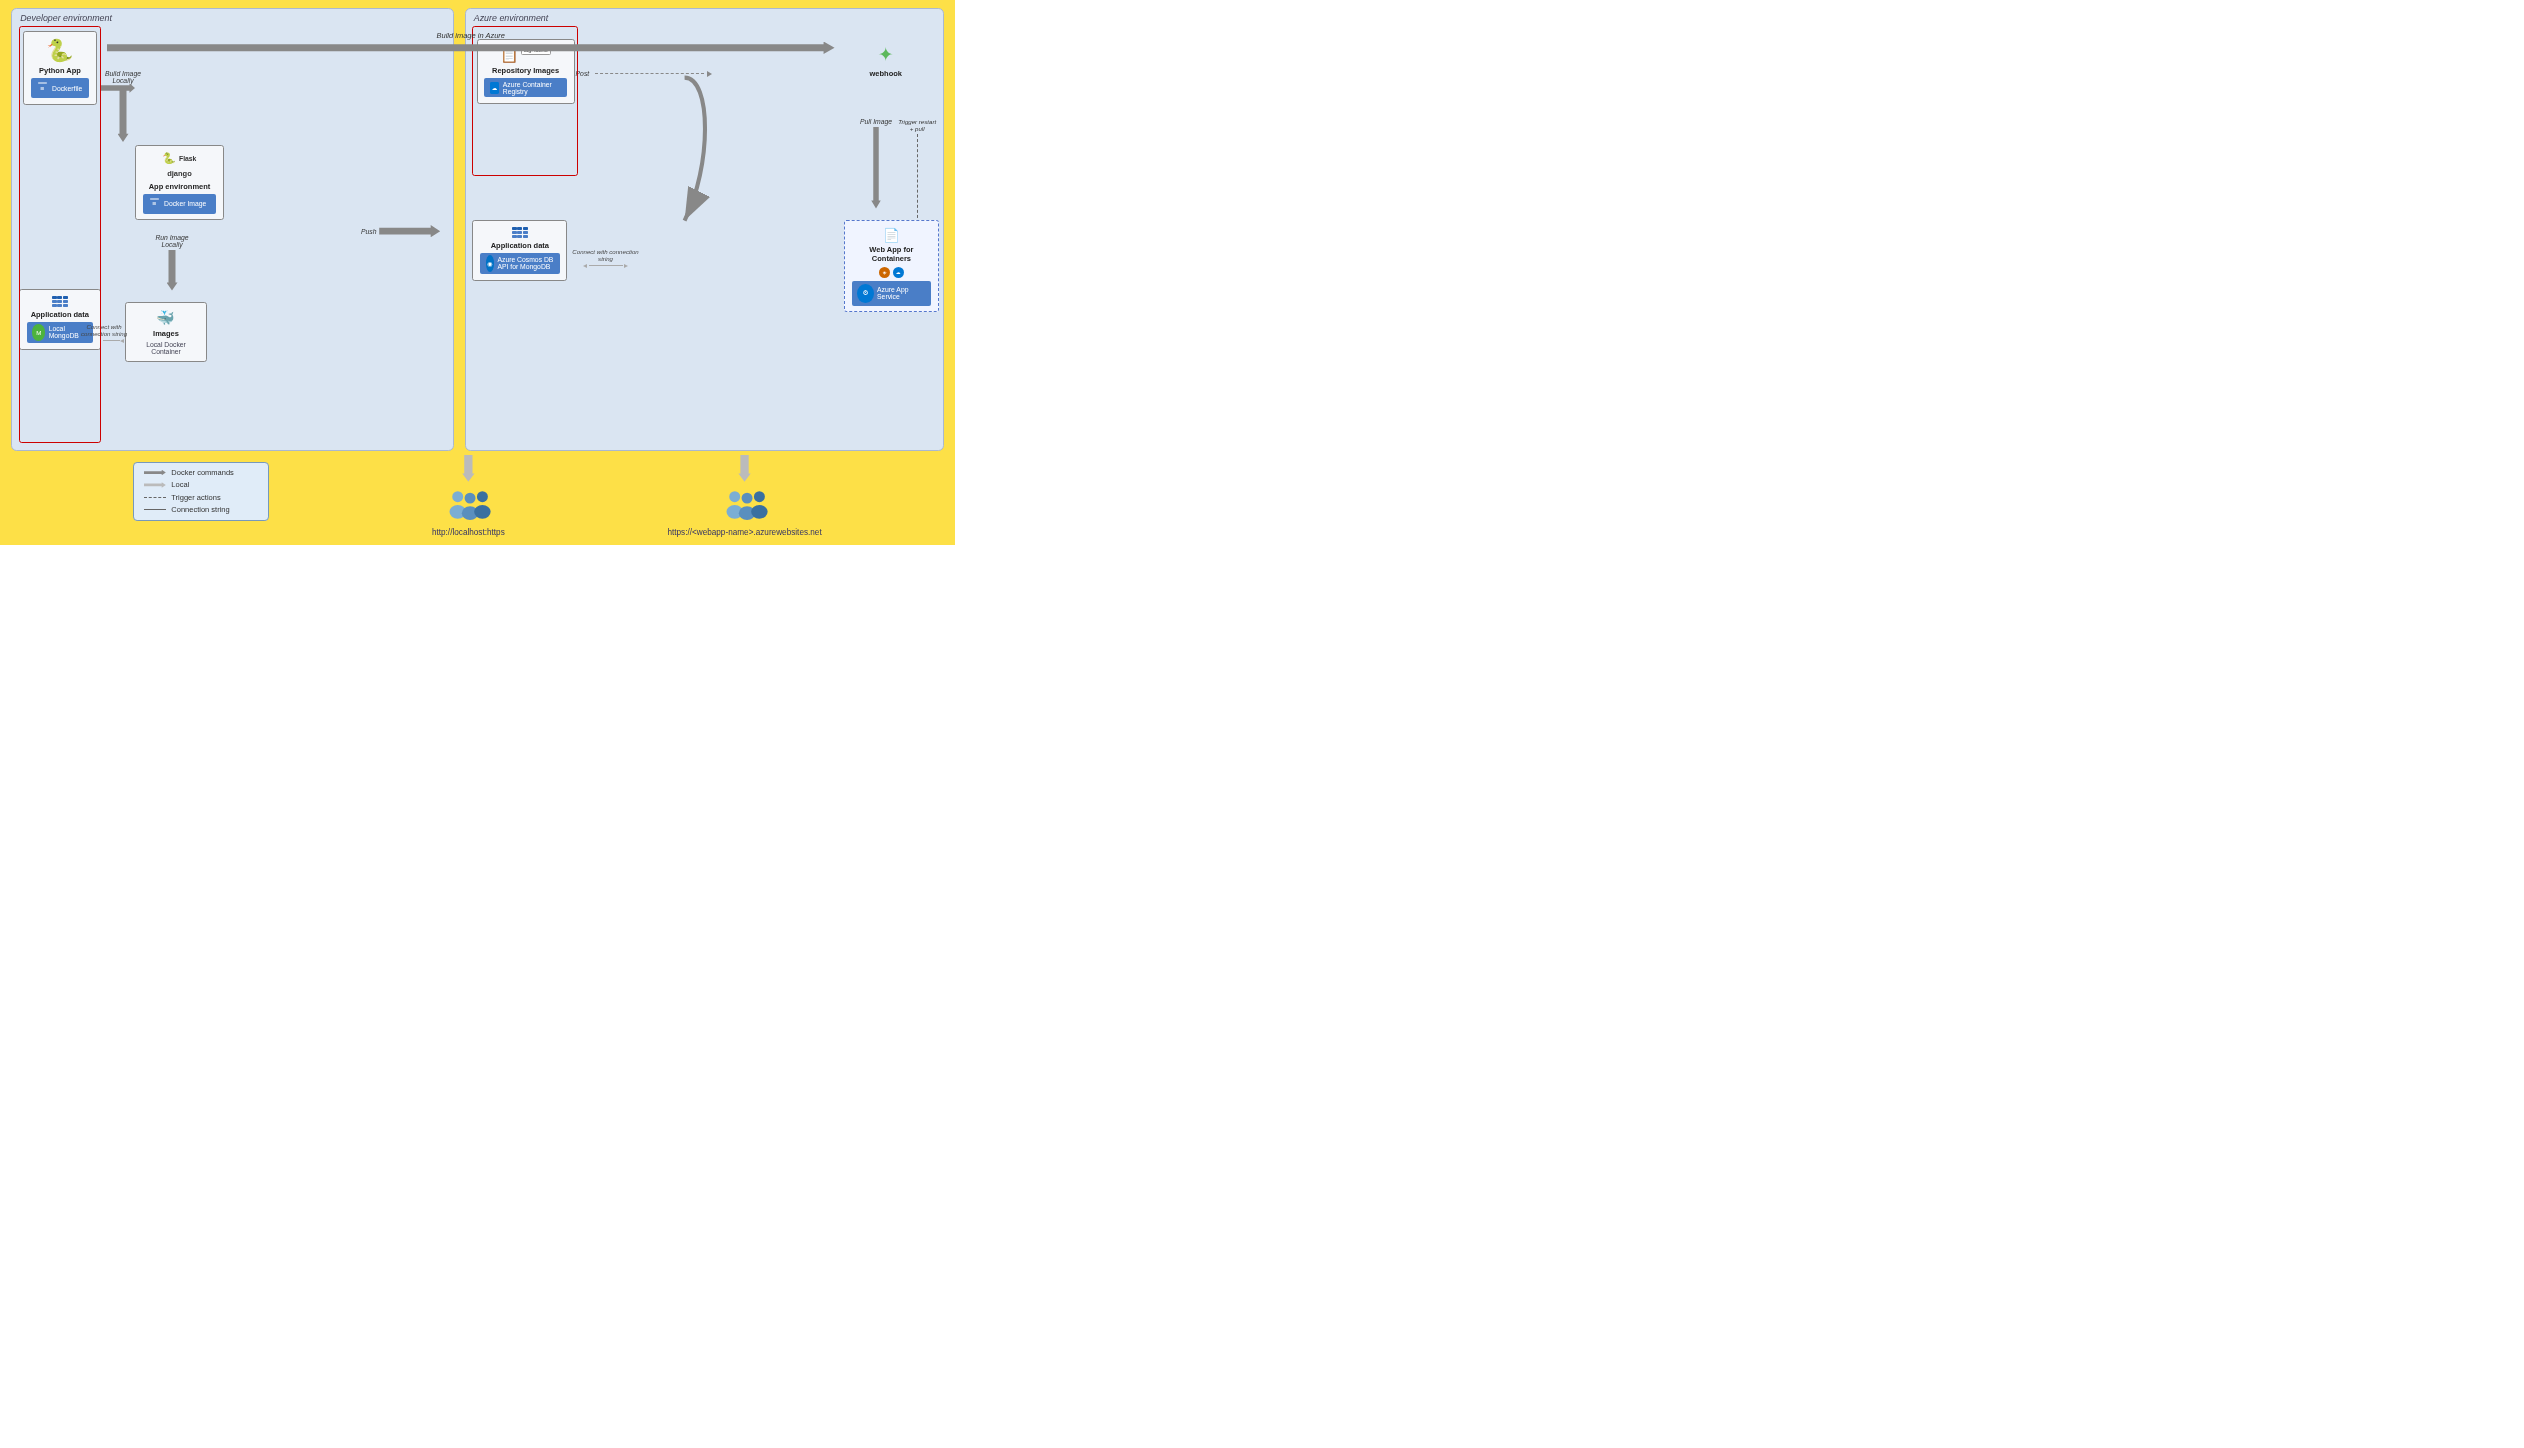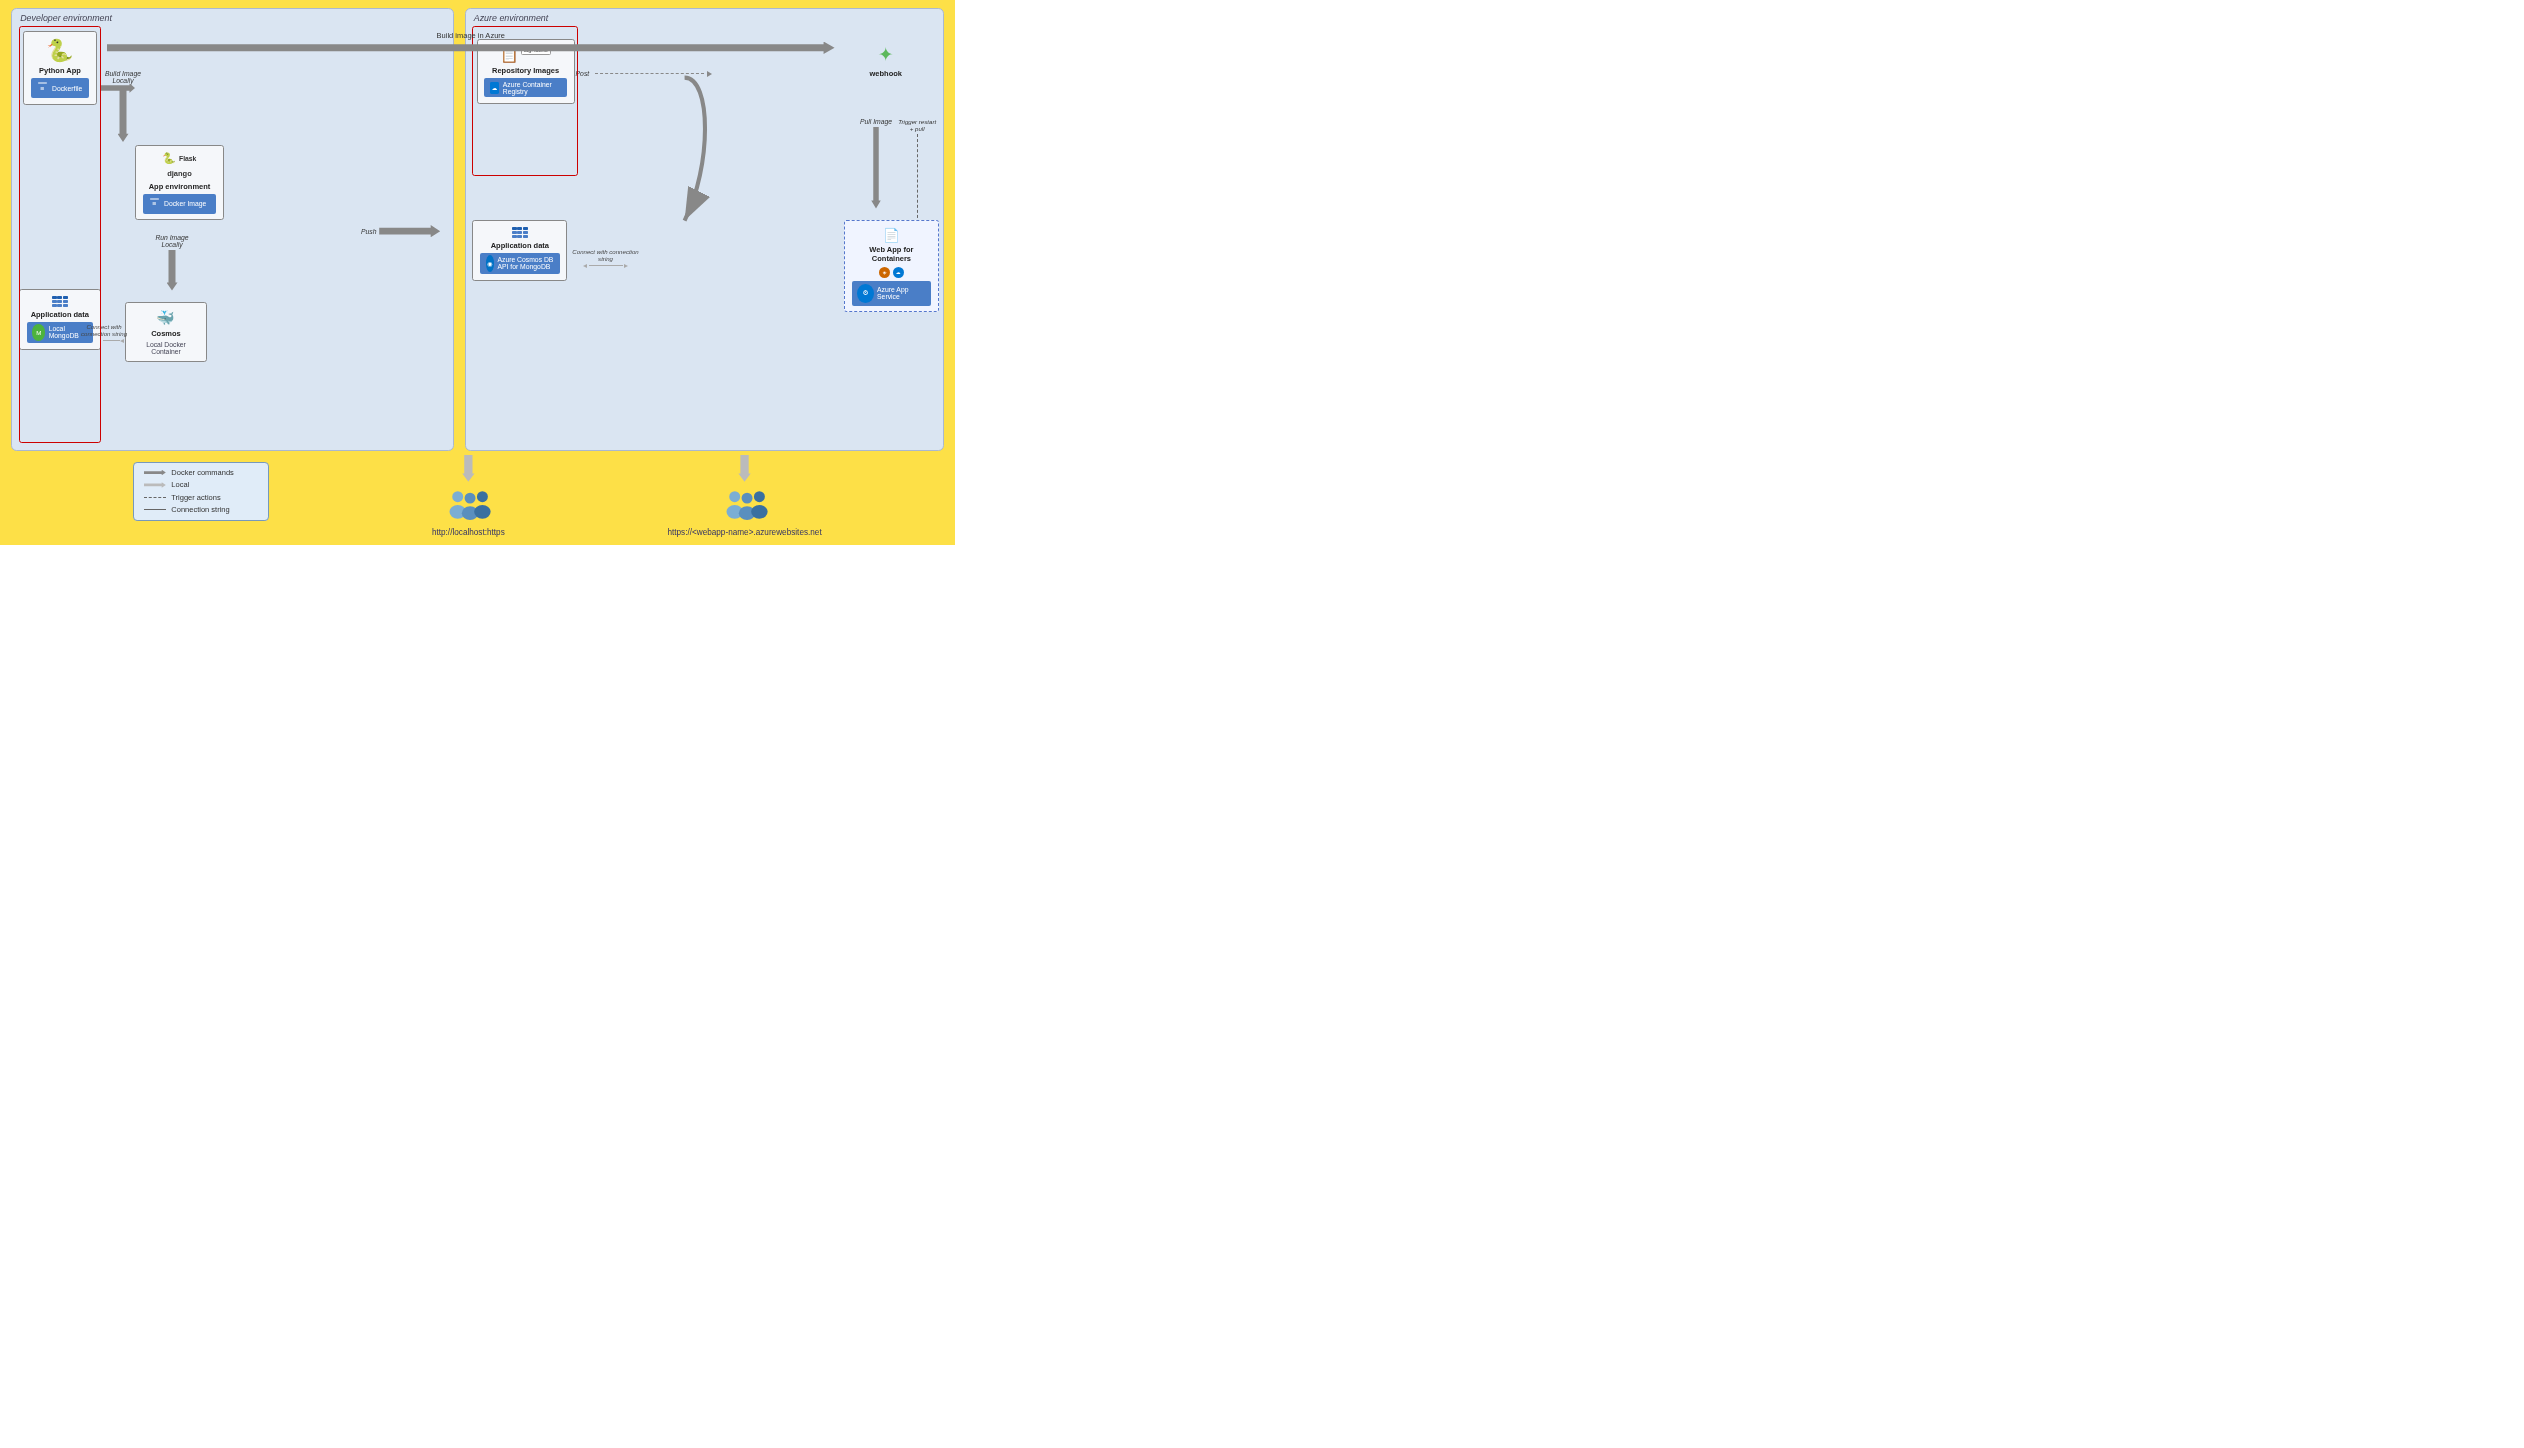--- a/index.html
+++ b/index.html
@@ -194,21 +194,21 @@
 <body>
 
 <div class="main-container">
 
   <div class="top-row">
 
     <div class="env-box dev-env">
       <span class="env-label">Developer environment</span>
 
       <div style="position:absolute; top:22px; left:95px; right:-382px; z-index:10; display:flex; flex-direction:column; align-items:center;">
-        <span style="font-size:7.5px; color:#333; margin-bottom:1.4px;">Build image in Azure</span>
+        <span style="font-style:italic; font-size:7.5px; color:#333; margin-bottom:1.4px;">Build image in Azure</span>
         <div style="width:100%; height:12.3px; background:#888; clip-path: polygon(0 2.7px, calc(100% - 11px) 2.7px, calc(100% - 11px) 0, 100% 50%, calc(100% - 11px) 100%, calc(100% - 11px) calc(100% - 2.7px), 0 calc(100% - 2.7px));"></div>
       </div>
 
       <div style="position:absolute; top:16.4px; left:6.8px; width:82px; bottom:6.8px; border:1.7px solid #cc0000; border-radius:2.7px; z-index:2; pointer-events:none;"></div>
 
       <div style="position:absolute; top:22px; left:11px; width:74px;">
         <div class="node-box" style="width:74px;">
           <div style="font-size:22px;">🐍</div>
           <div class="node-label">Python App</div>
           <div class="blue-bar">
@@ -241,21 +241,21 @@
       <div style="position:absolute; top:74px; left:89px; width:34px; height:9.5px; background:#888; clip-path: polygon(0 2px, calc(100% - 5.5px) 2px, calc(100% - 5.5px) 0, 100% 50%, calc(100% - 5.5px) 100%, calc(100% - 5.5px) calc(100% - 2px), 0 calc(100% - 2px));"></div>
 
       <div style="position:absolute; top:225px; left:136px; display:flex; flex-direction:column; align-items:center; gap:1.4px;">
         <div class="arrow-label" style="width:48px;">Run Image Locally</div>
         <div style="width:11px; height:41px; background:#888; clip-path: polygon(2px 0, calc(100% - 2px) 0, calc(100% - 2px) calc(100% - 8.2px), 100% calc(100% - 8.2px), 50% 100%, 0 calc(100% - 8.2px), 2px calc(100% - 8.2px));"></div>
       </div>
 
       <div style="position:absolute; top:293px; left:113px; width:82px;">
         <div class="node-box" style="width:82px;">
           <div style="font-size:15px;">🐳</div>
-          <div class="node-label">Cosmos</div>
+          <div class="node-label">Images</div>
           <div class="node-sublabel">Local Docker Container</div>
         </div>
       </div>
 
       <div style="position:absolute; top:280px; left:6.8px; width:82px;">
         <div class="node-box" style="width:82px;">
           <div class="icon-table">
             <div></div>
               <div></div>
               <div></div>

